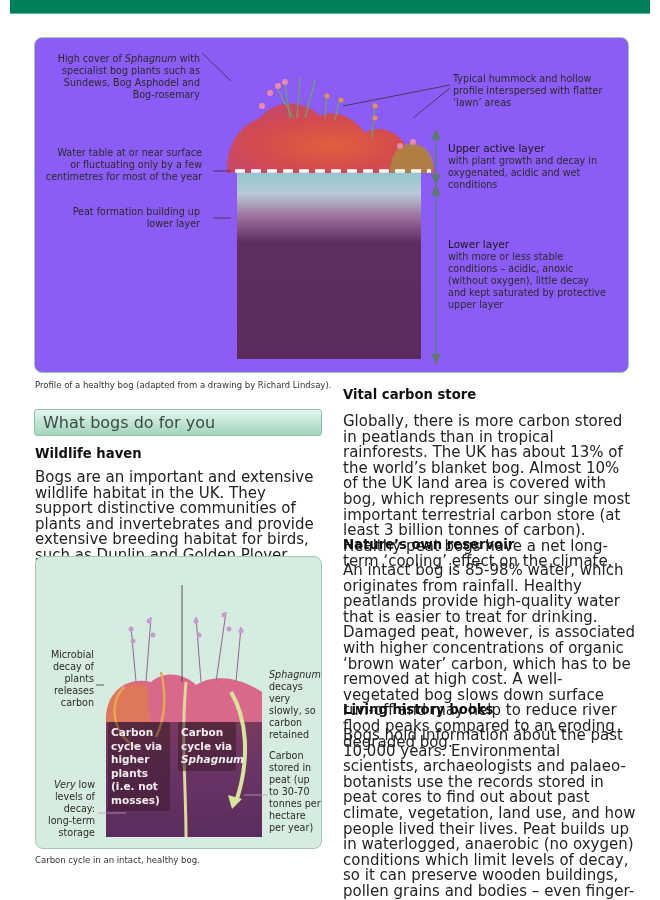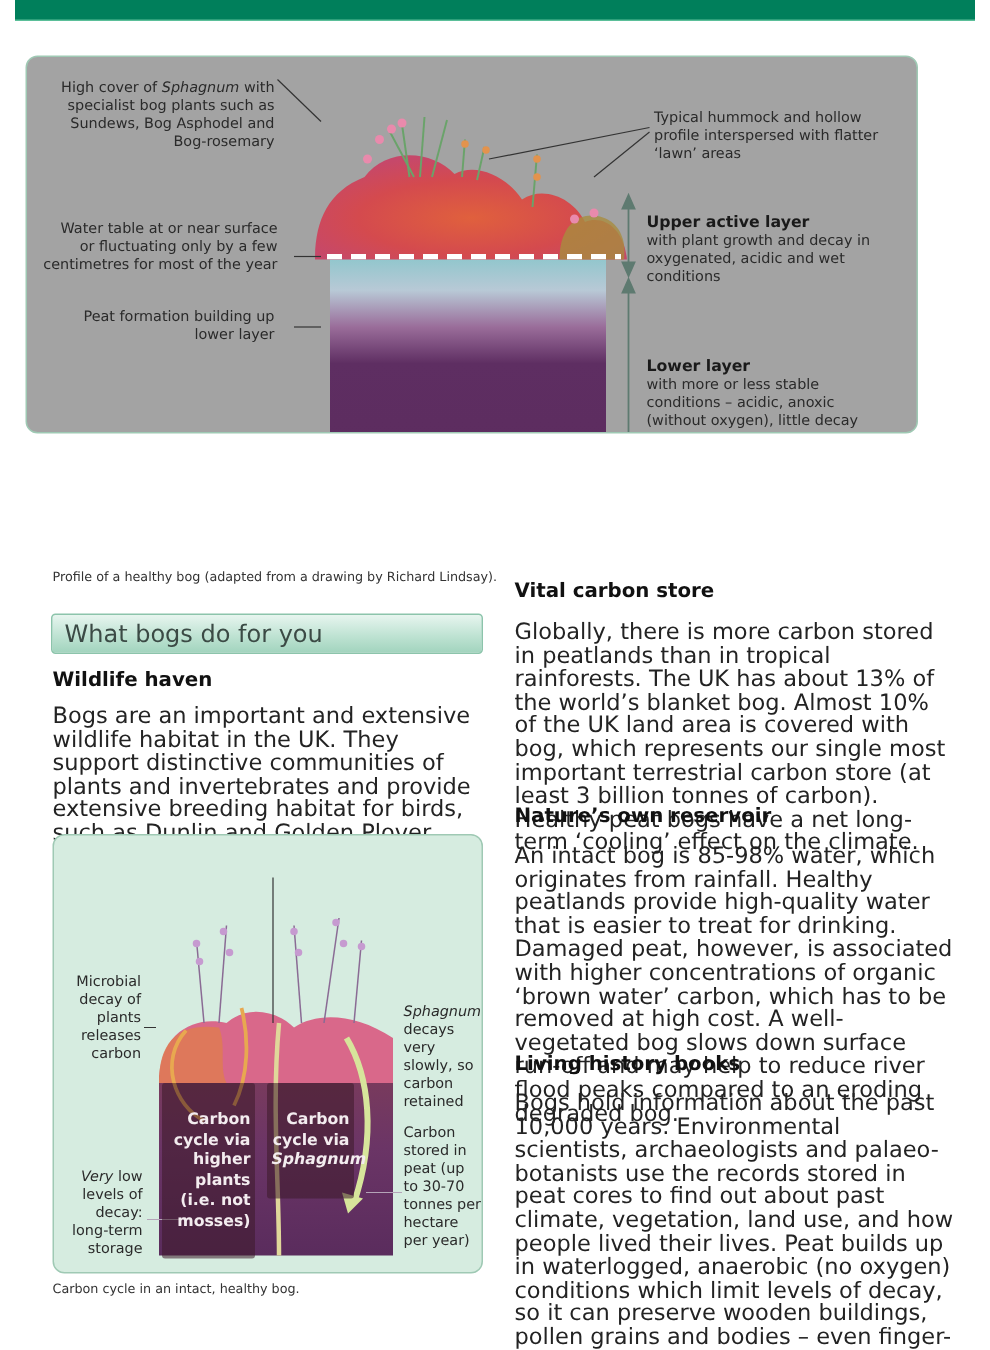--- a/index.html
+++ b/index.html
@@ -1,37 +1,37 @@
 <!DOCTYPE html>
 <html><head>
 <meta charset="utf-8">
 <style>
   * { box-sizing: border-box; margin: 0; padding: 0; }
   html, body { width: 660px; height: 900px; background: #ffffff; overflow: hidden; }
   body { position: relative; font-family: "DejaVu Sans", "Liberation Sans", sans-serif; color: #1f1f1f; }
   .banner { position: absolute; left: 10px; top: 0; width: 502px; height: 14px; background: #007f5b; border-bottom: 1px solid #5bbf99; }
 
-  .fig1 { position: absolute; left: 17px; top: 37px; width: 595px; height: 252px; background: #a3a3a3; border: 1px solid #9fc9b4; border-radius: 8px; overflow: hidden; }
+  .fig1 { position: absolute; left: 34px; top: 37px; width: 595px; height: 336px; background: #8b5cf6; border: 1px solid #9fc9b4; border-radius: 8px; overflow: hidden; }
   .fig2 { position: absolute; left: 35px; top: 556px; width: 287px; height: 293px; background: #d6ece0; border: 1px solid #9fc9b4; border-radius: 8px; overflow: hidden; }
 
   .lbl { position: absolute; font-size: 9.6px; line-height: 12px; color: #2a2a2a; }
   .lbl.right { text-align: right; }
-  .lbl b { font-weight: bold; font-size: 10.5px; color: #1a1a1a; }
+  .lbl b { font-weight: normal; font-size: 10.5px; color: #1a1a1a; }
   .lbl i { font-style: italic; }
 
   .caption { position: absolute; font-size: 8.5px; color: #333; }
 
   .section-header { position: absolute; left: 34px; top: 409px; width: 288px; height: 27px; border-radius: 3px;
     background: linear-gradient(to bottom, #e7f5ef 0%, #bfe3d3 55%, #a2d4be 100%); border: 1px solid #8cc4ab;
     font-size: 16px; color: #3b4a45; padding: 3px 0 0 8px; }
 
   h3 { position: absolute; font-size: 13.2px; font-weight: bold; color: #111; }
   .para { position: absolute; font-size: 15px; line-height: 15.6px; color: #232323; }
 
-  .inner-box { position: absolute; background: rgba(60,25,40,0.55); color: #f3ecef; font-weight: bold; font-size: 10.5px; line-height: 13.5px; text-align: right; border-radius: 2px; padding: 18px 3px; }
+  .inner-box { position: absolute; background: rgba(60,25,40,0.55); color: #f3ecef; font-weight: bold; font-size: 10.5px; line-height: 13.5px; text-align: left; border-radius: 2px; padding: 4px 3px; }
 
   svg { position: absolute; left: 0; top: 0; }
 </style>
 </head>
 <body>
 
 <div class="banner" style="width:640px;"></div>
 
 <div class="fig1">
   <svg width="595" height="336">

